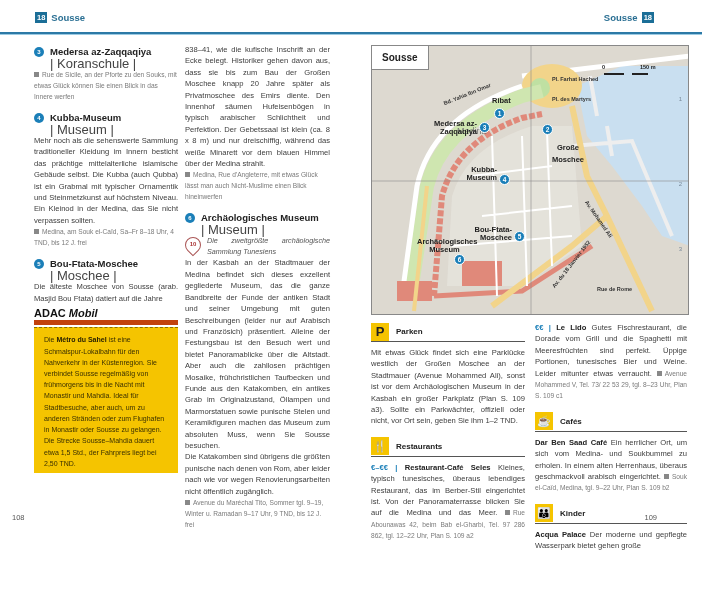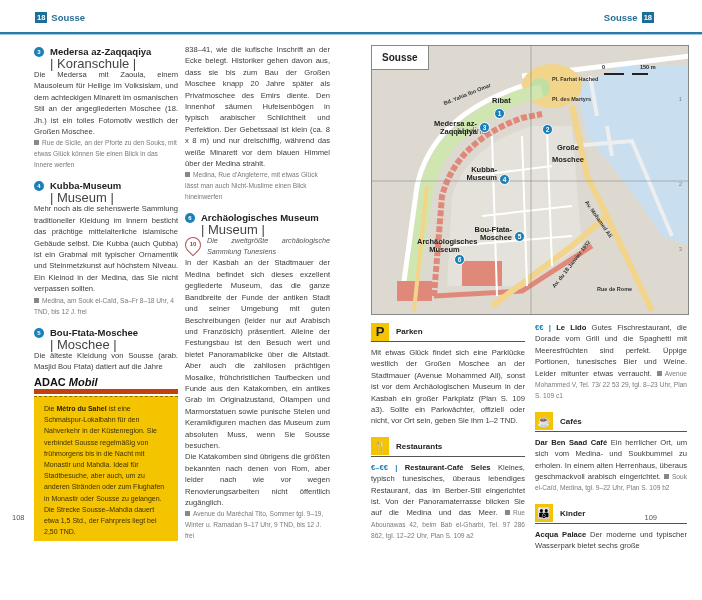--- a/index.html
+++ b/index.html
@@ -66,37 +66,36 @@
   </div>
   <div class="head-rule"></div>
 
   <div class="col col1">
 
     <div class="entry-title">
       <span class="num-badge">3</span>
       <span>Medersa az-Zaqqaqiya</span>
     </div>
     <div class="entry-cat">| Koranschule |</div>
-    <div>Die Medersa mit Zaouia, einem Mausoleum für Heilige im Volksislam, und dem achteckigen Minarett im osmanischen Stil an der angegliederten Moschee (18. Jh.) ist ein tolles Fotomotiv westlich der Großen Moschee.</div>
     <div class="info"><span class="sq"></span><span>Rue de Sicile, an der Pforte zu den Souks, mit etwas Glück können Sie einen Blick in das Innere werfen</span></div>
 
     <div class="entry-title">
       <span class="num-badge">4</span>
       <span>Kubba-Museum</span>
     </div>
     <div class="entry-cat">| Museum |</div>
     <div>Mehr noch als die sehenswerte Sammlung traditioneller Kleidung im Innern besticht das prächtige mittelalterliche islamische Gebäude selbst. Die Kubba (auch Qubba) ist ein Grabmal mit typischer Ornamentik und Steinmetzkunst auf höchstem Niveau. Ein Kleinod in der Medina, das Sie nicht verpassen sollten.</div>
     <div class="info"><span class="sq"></span><span>Medina, am Souk el-Caïd, Sa–Fr 8–18 Uhr, 4 TND, bis 12 J. frei</span></div>
 
     <div class="entry-title">
       <span class="num-badge">5</span>
       <span>Bou-Ftata-Moschee</span>
     </div>
     <div class="entry-cat">| Moschee |</div>
-    <div>Die älteste Kleidung von Sousse (arab. Masjid Bou Ftata) datiert auf die Jahre</div>
+    <div>Die älteste Moschee von Sousse (arab. Masjid Bou Ftata) datiert auf die Jahre</div>
 
     <div class="adac-title">
       <span>ADAC</span> <i>Mobil</i>
     </div>
     <div class="adac-box">
       <span>Die </span><b>Métro du Sahel</b><span> ist eine Schmalspur-Lokalbahn für den Nahverkehr in der Küstenregion. Sie verbindet Sousse regelmäßig von frühmorgens bis in die Nacht mit Monastir und Mahdia. Ideal für Stadtbesuche, aber auch, um zu anderen Stränden oder zum Flughafen in Monastir oder Sousse zu gelangen. Die Strecke Sousse–Mahdia dauert etwa 1,5 Std., der Fahrpreis liegt bei 2,50 TND.</span>
     </div>
   </div>
 
   <div class="col col2">
@@ -108,21 +107,21 @@
       <span>Archäologisches Museum</span>
     </div>
     <div class="entry-cat">| Museum |</div>
     <div class="tip-row">
       <div class="tip-icon">
           <span>10</span>
         </div>
       <div class="tip-text">Die zweitgrößte archäologische Sammlung Tunesiens</div>
     </div>
     <div>In der Kasbah an der Stadtmauer der Medina befindet sich dieses exzellent gegliederte Museum, das die ganze Bandbreite der Funde der antiken Stadt und seiner Umgebung mit guten Beschreibungen (leider nur auf Arabisch und Französich) präsentiert. Alleine der Festungsbau ist den Besuch wert und bietet Panoramablicke über die Altstadt. Aber auch die zahllosen prächtigen Mosaike, frühchristlichen Taufbecken und Funde aus den Katakomben, ein antikes Grab im Originalzustand, Öllampen und Marmorstatuen sowie punische Stelen und Keramikfiguren machen das Museum zum absoluten Muss, wenn Sie Sousse besuchen.</div>
-    <div>Die Katakomben sind übrigens die größten bekannten nach denen von Rom, aber leider nach wie vor wegen Renovierungsarbeiten nicht öffentlich zugänglich.</div>
+    <div>Die Katakomben sind übrigens die größten punische nach denen von Rom, aber leider nach wie vor wegen Renovierungsarbeiten nicht öffentlich zugänglich.</div>
     <div class="info"><span class="sq"></span><span>Avenue du Maréchal Tito, Sommer tgl. 9–19, Winter u. Ramadan 9–17 Uhr, 9 TND, bis 12 J. frei</span></div>
   </div>
 
   <div class="page-num">108</div>
 </div>
 
 <div class="page right">
   <div class="running-head">
     <span>Sousse</span>
     <span class="chap-num">18</span>
@@ -234,18 +233,18 @@
       <span class="sq"></span><span class="addr">Souk el-Caïd, Medina, tgl. 9–22 Uhr, Plan S. 109 b2</span>
     </div>
     <div class="gap"></div>
 
     <div class="section-head">
       <div class="section-icon" style="font-size:11px;">👪</div>
       <div class="section-title">Kinder</div>
     </div>
     <div>
       <span class="strong">Acqua Palace</span>
-      <span>Der moderne und typischer Wasserpark bietet sechs große</span>
+      <span>Der moderne und gepflegte Wasserpark bietet gehen große</span>
     </div>
   </div>
 
   <div class="page-num">109</div>
 </div>
 
 </body></html>

